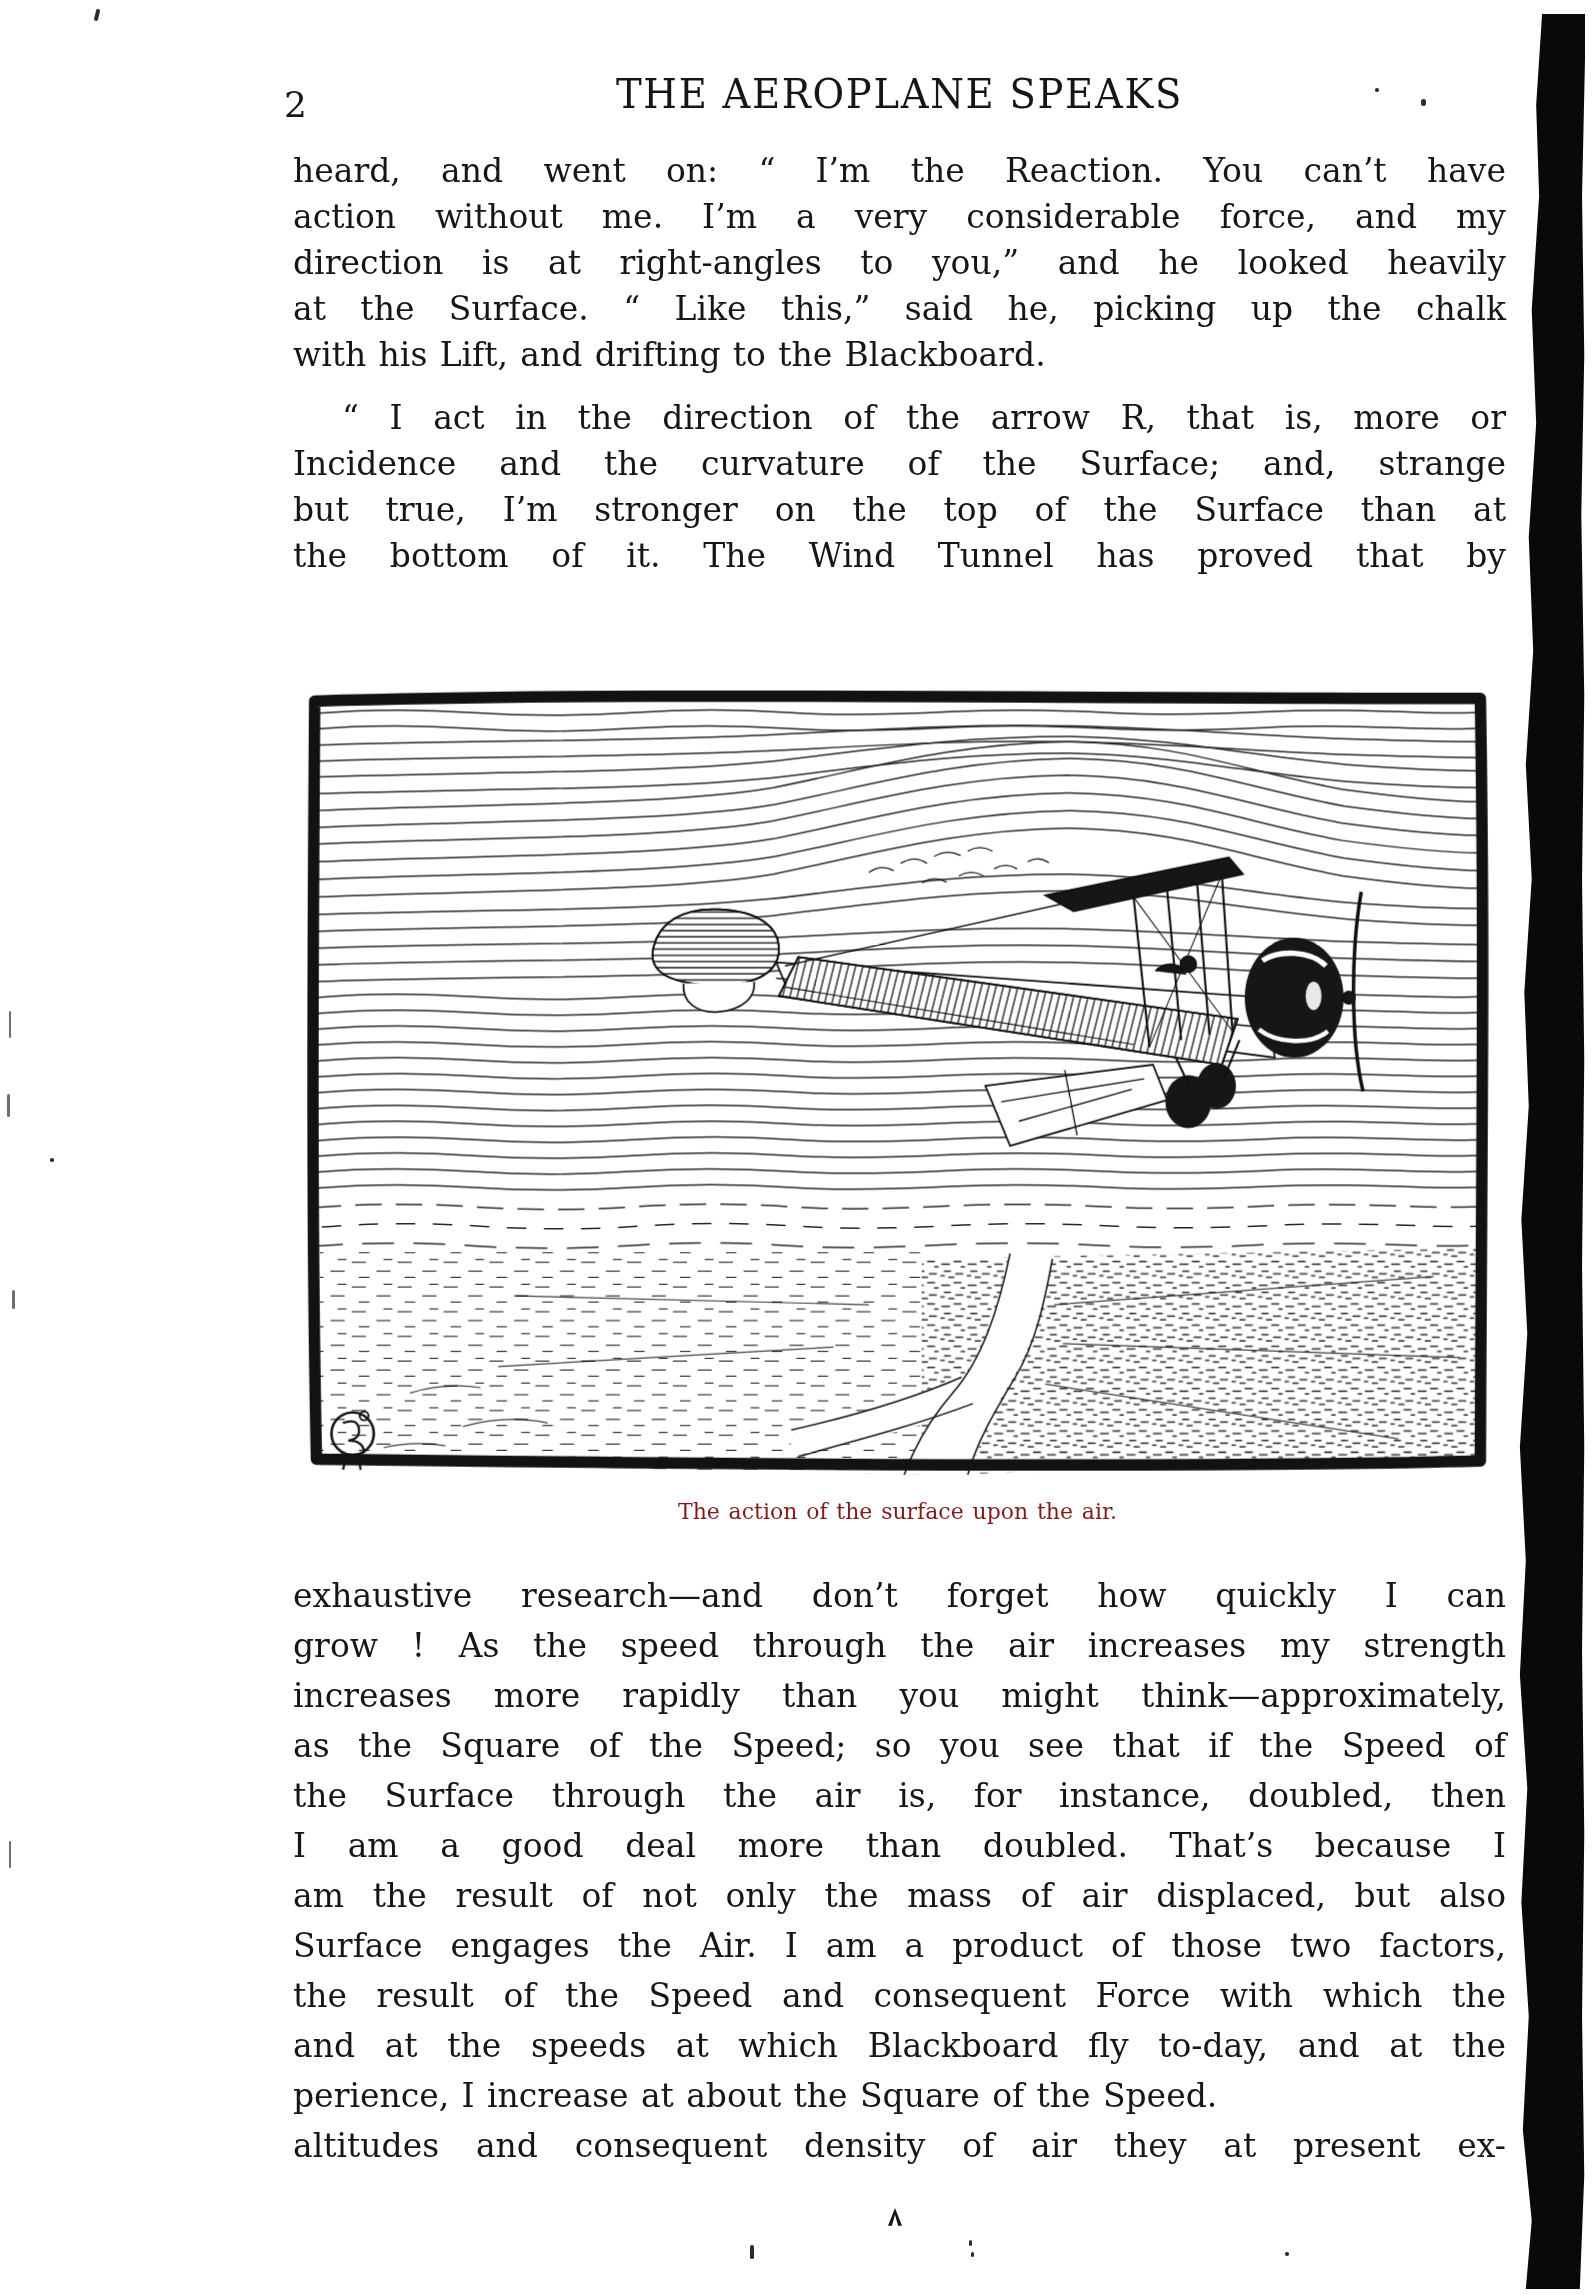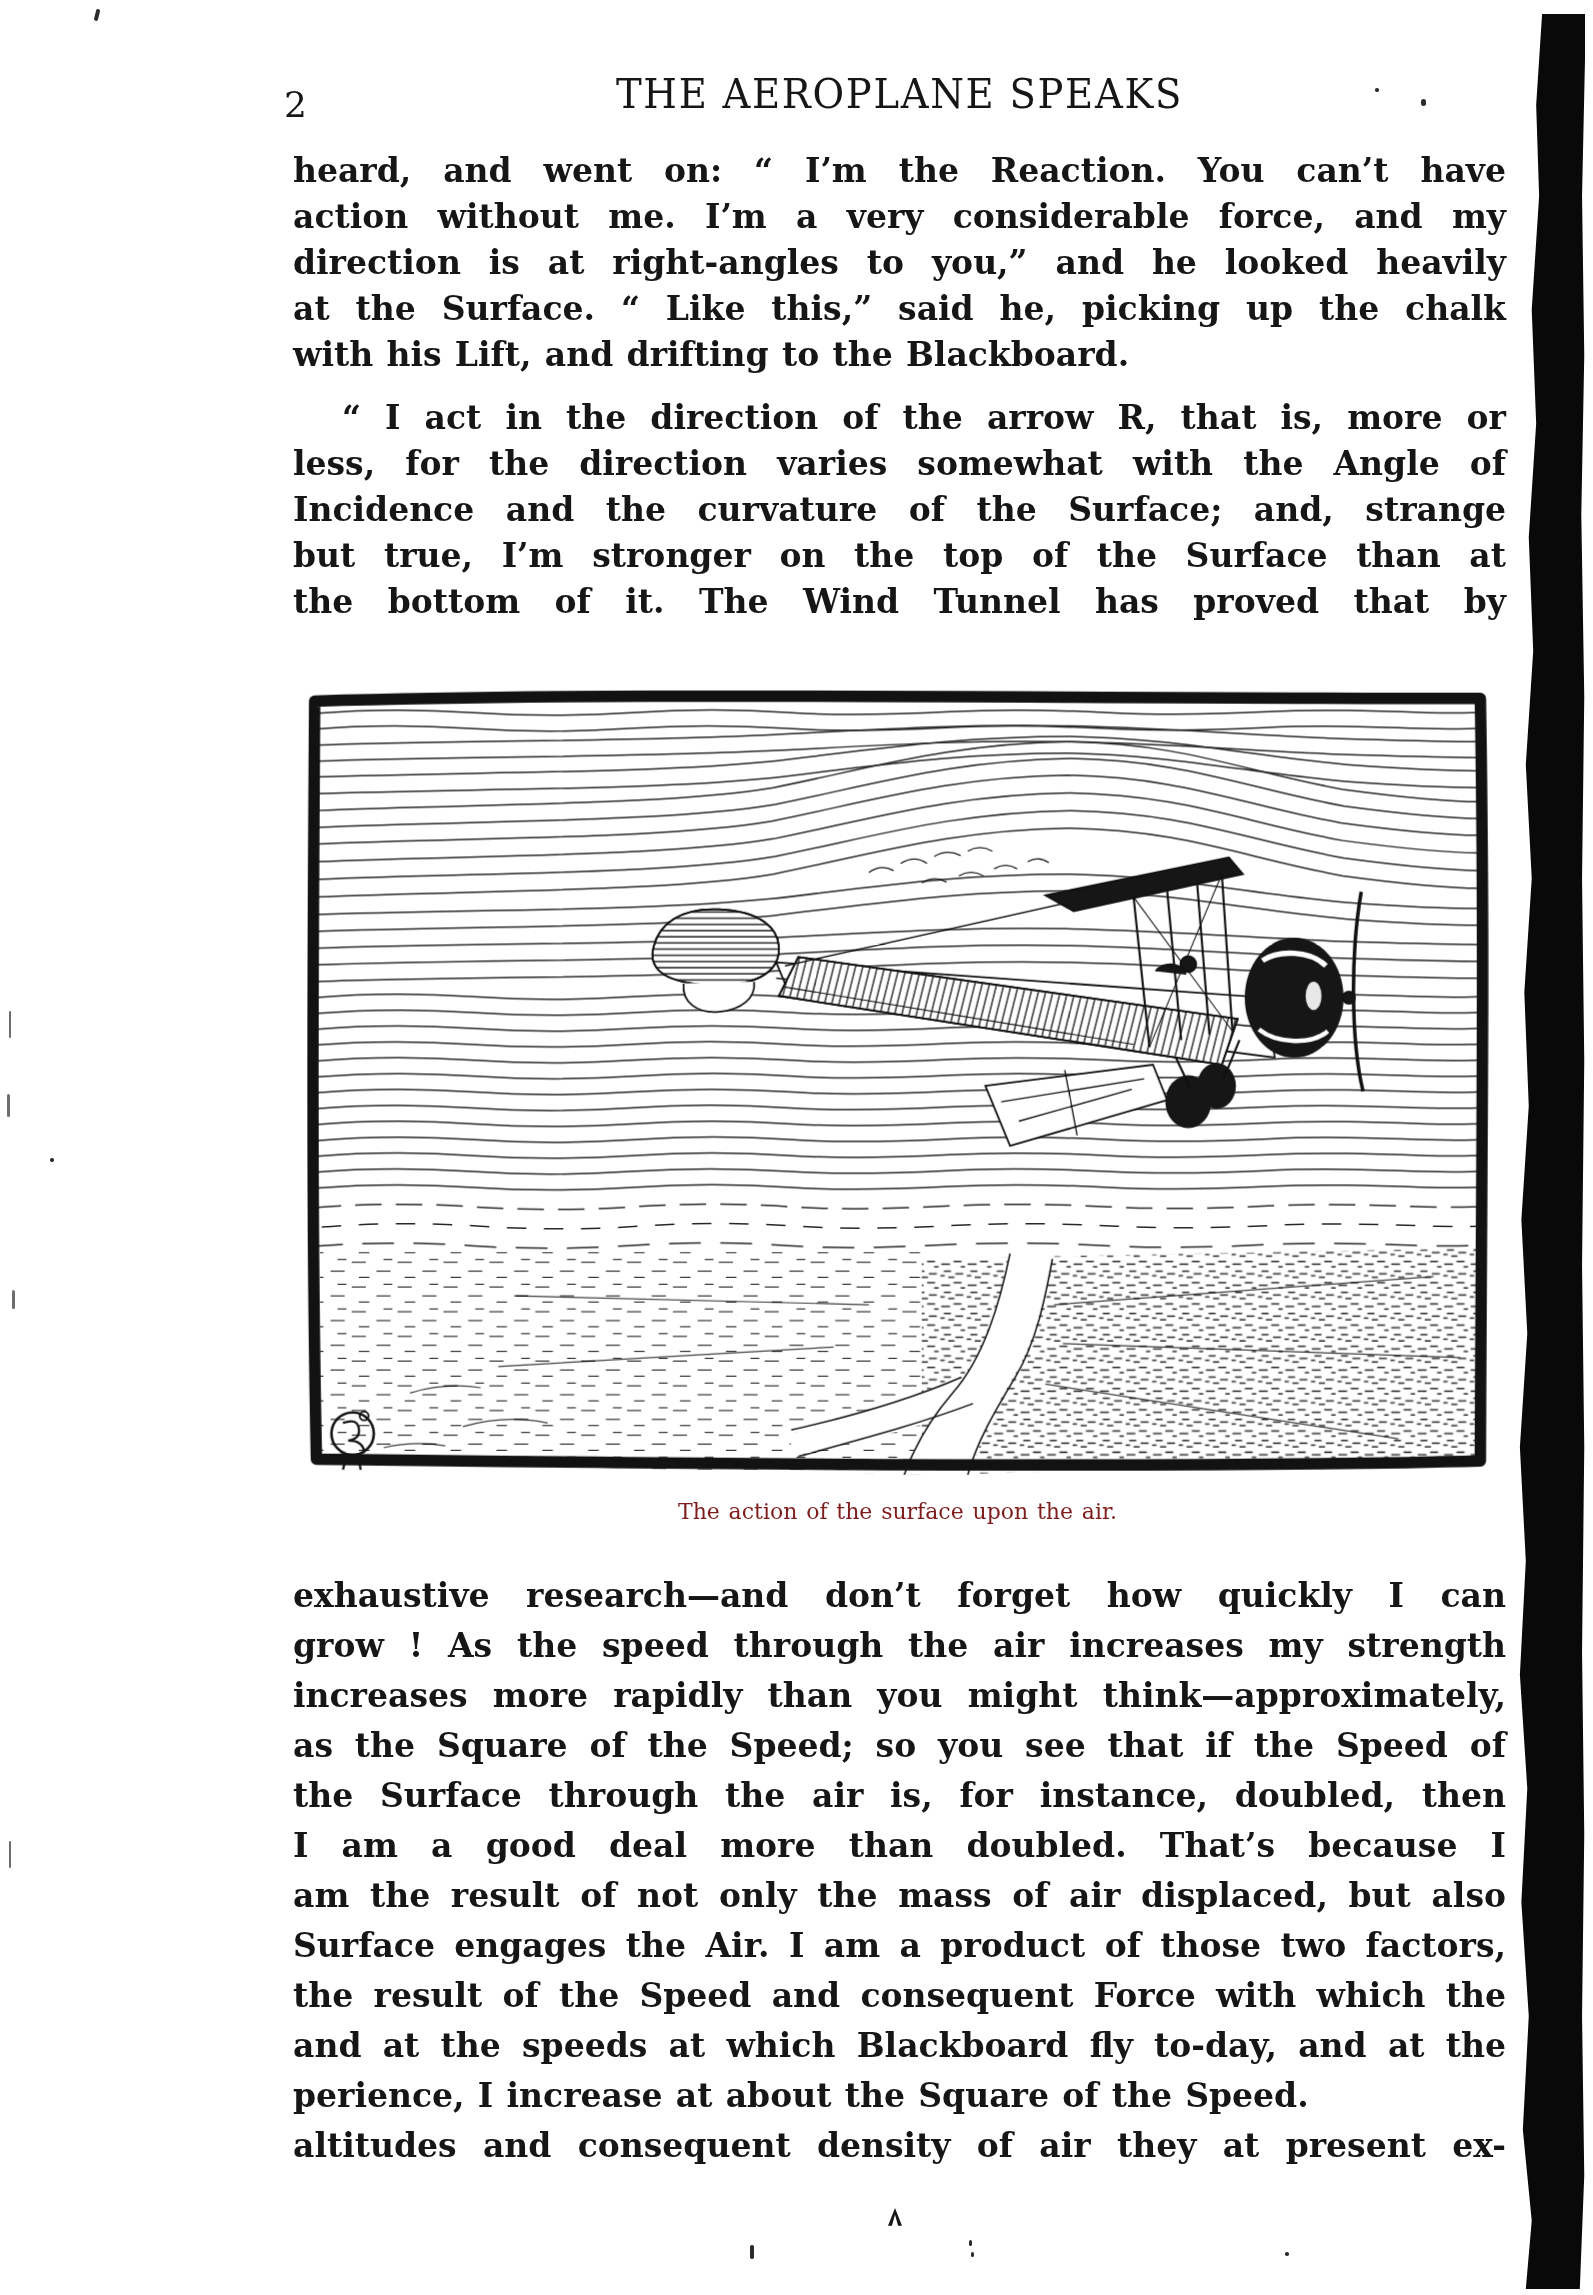--- a/index.html
+++ b/index.html
@@ -17,21 +17,21 @@
     font-size:36px;line-height:39px;
   }
   .title{
     position:absolute;left:293px;top:71px;width:1213px;
     margin:0;text-align:center;
     font-size:41px;font-weight:normal;line-height:46px;
     letter-spacing:1.8px;
     transform:scaleX(0.94);
   }
   
-  .para{position:absolute;left:293px;width:1213px;word-spacing:1.8px;font-weight:bold;}
+  .para{position:absolute;left:293px;width:1213px;word-spacing:1.8px;}
   .p12{font-size:33px;}
   .p3{font-size:33px;}
   .p12 .bl{height:46px;line-height:46px;}
   .p3  .bl{height:50px;line-height:50px;}
   .bl{text-align:justify;text-align-last:justify;white-space:normal;}
   .bl.end{text-align-last:left;}
   .bl.indent{padding-left:49px;box-sizing:border-box;}
   .para1{top:148px;}
   .para2{top:395px;}
   .para3{top:1571px;}
@@ -72,21 +72,20 @@
   <div class="para p12 para1">
     <div class="bl">heard, and went on: “ I’m the Reaction.  You can’t have</div>
     <div class="bl">action without me.  I’m a very considerable force, and my</div>
     <div class="bl">direction is at right-angles to you,” and he looked heavily</div>
     <div class="bl">at the Surface.  “ Like this,” said he, picking up the chalk</div>
     <div class="bl end">with his Lift, and drifting to the Blackboard.</div>
   </div>
 
   <div class="para p12 para2">
     <div class="bl indent">“ I act in the direction of the arrow R, that is, more or</div>
-    <div class="bl">less, for the direction varies somewhat with the Angle of</div>
     <div class="bl">Incidence and the curvature of the Surface; and, strange</div>
     <div class="bl">but true, I’m stronger on the top of the Surface than at</div>
     <div class="bl">the bottom of it.  The Wind Tunnel has proved that by</div>
   </div>
 
   <figure class="fig">
     <svg viewBox="0 0 1345 893" aria-hidden="true">
       <defs>
         <path id="w0" d="M0 0 c60 -5 120 -5 180 -1 c60 4 120 4 180 0 c60 -4 120 -4 180 0 c60 4 120 2 180 -1 c60 -3 120 -2 180 1 c60 3 120 2 180 -1 c60 -3 120 -1 180 1 c40 1 50 0 60 0"></path>
         <path id="w1" d="M0 0 C180 -6 360 -4 520 -12 C640 -18 730 -24 850 -22 C970 -20 1080 -10 1180 -7 C1250 -5 1300 -4 1320 -4"></path>

